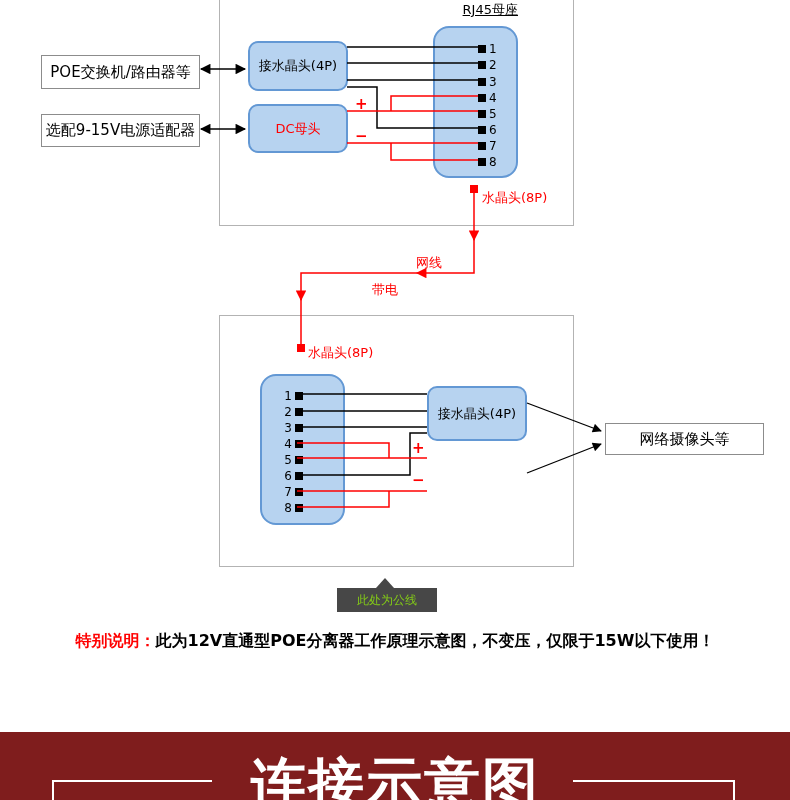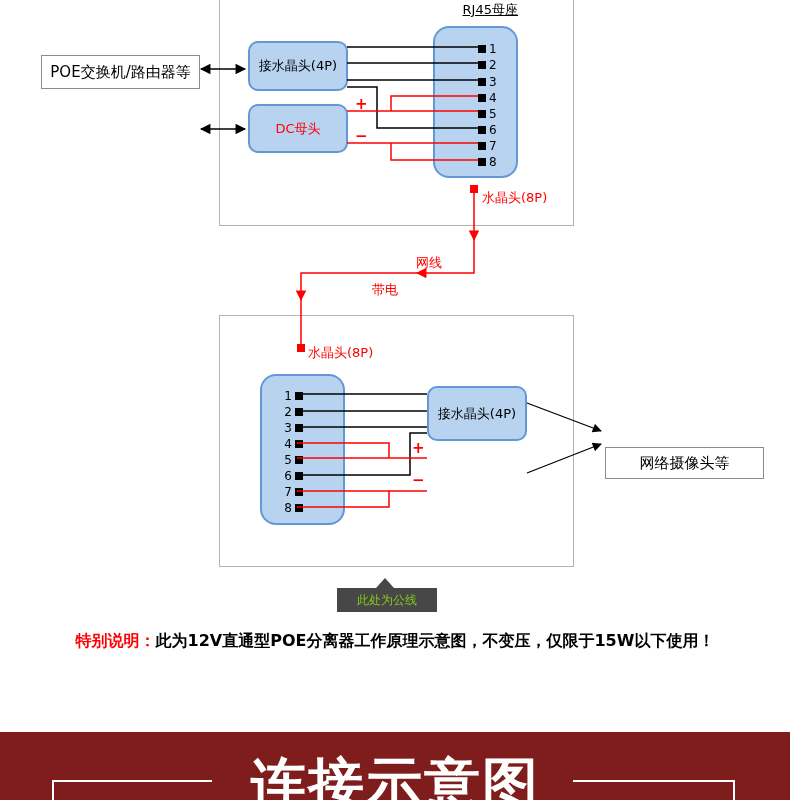--- a/index.html
+++ b/index.html
@@ -59,20 +59,23 @@
 
 <div id="canvas">
 
   <div class="container no-top" style="left:219px;top:0;width:353px;height:225px;"></div>
 
   <div class="container" style="left:219px;top:315px;width:353px;height:250px;"></div>
 
   <div class="wbox" style="left:41px;top:55px;width:157px;height:32px;">
     <span>POE交换机/路由器等</span>
   </div>
+  <div class="wbox" style="left:41px;top:114px;width:157px;height:31px;">
+    <span>选配9-15V电源适配器</span>
+  </div>
 
   <div class="bnode" style="left:248px;top:41px;width:100px;height:50px;">
     <span>接水晶头(4P)</span>
   </div>
   <div class="bnode" style="left:248px;top:104px;width:100px;height:49px;">
     <span class="red">DC母头</span>
   </div>
 
   <div class="lbl" style="left:433px;top:1px;width:85px;text-align:right;text-decoration:underline;">RJ45母座</div>
   <div class="bnode tall" style="left:433px;top:26px;width:85px;height:152px;">
@@ -154,21 +157,21 @@
       </div>
   </div>
 
   <div class="bnode" style="left:427px;top:386px;width:100px;height:55px;">
     <span>接水晶头(4P)</span>
   </div>
 
   <div class="pm" style="left:412px;top:441px;">+</div>
   <div class="pm" style="left:412px;top:473px;">−</div>
 
-  <div class="wbox" style="left:605px;top:423px;width:157px;height:30px;margin-top:24px;">
+  <div class="wbox" style="left:605px;top:423px;width:157px;height:30px;">
     <span>网络摄像头等</span>
   </div>
 
   <div class="tooltip" style="left:337px;top:588px;width:100px;height:24px;">
     <span class="tri"></span>
     <span>此处为公线</span>
   </div>
 
   <div class="note" style="top:631px;">
     <span class="prefix">特别说明：</span><span>此为12V直通型POE分离器工作原理示意图，不变压，仅限于15W以下使用！</span>

